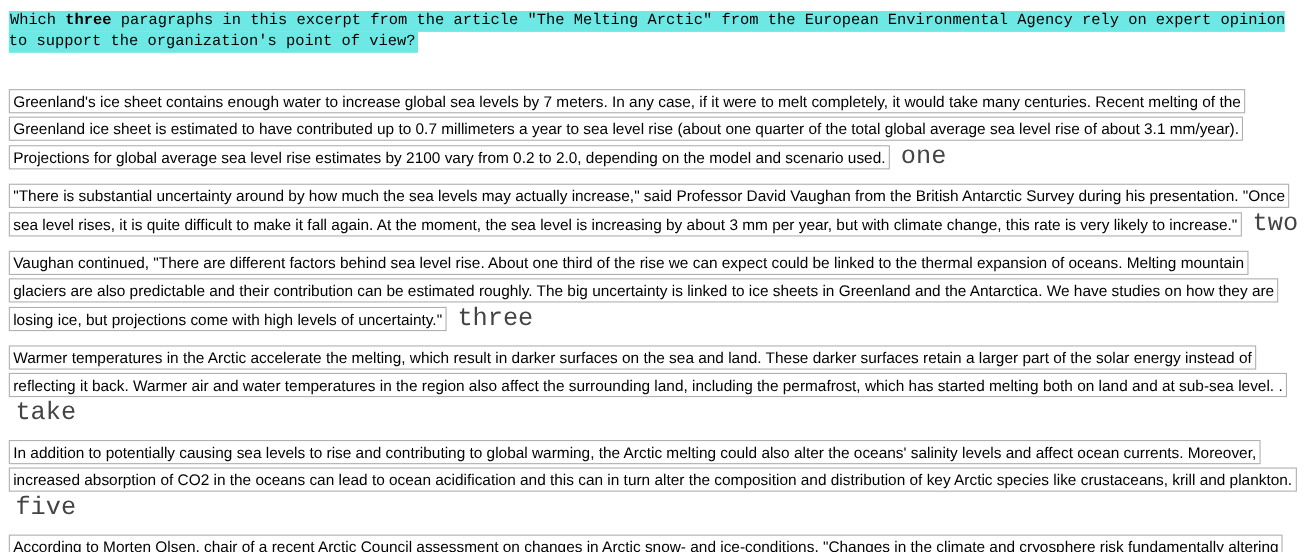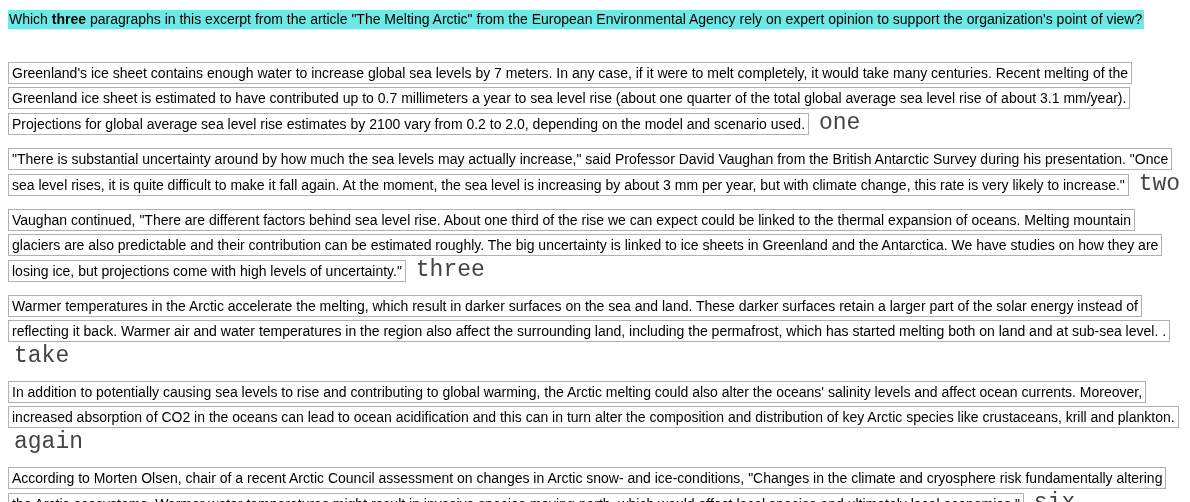--- a/index.html
+++ b/index.html
@@ -11,20 +11,21 @@
   }
   .page {
     width: 1190px;
     box-sizing: border-box;
     padding: 8px 8px 4px 8px;
   }
   .question {
     font-size: 14px;
     line-height: 19px;
     margin: 2px 0 32px 0;
+    font-family: Liberation Mono, monospace;
   }
   .question .hl {
     background: var(--hl, #6ee8e4);
     padding: 1px 2px 2px 1px;
   }
   .question .bold { font-weight: bold; }
   .para-row {
     font-size: 14px;
     line-height: 25px;
     margin-bottom: 10px;
@@ -67,21 +68,21 @@
     <span class="para-label">three</span>
   </div>
 
   <div class="para-row">
     <span class="para-text">Warmer temperatures in the Arctic accelerate the melting, which result in darker surfaces on the sea and land. These darker surfaces retain a larger part of the solar energy instead of reflecting it back. Warmer air and water temperatures in the region also affect the surrounding land, including the permafrost, which has started melting both on land and at sub-sea level. .</span>
     <span class="para-label">take</span>
   </div>
 
   <div class="para-row">
     <span class="para-text">In addition to potentially causing sea levels to rise and contributing to global warming, the Arctic melting could also alter the oceans' salinity levels and affect ocean currents. Moreover, increased absorption of CO2 in the oceans can lead to ocean acidification and this can in turn alter the composition and distribution of key Arctic species like crustaceans, krill and plankton.</span>
-    <span class="para-label">again</span>
+    <span class="para-label">five</span>
   </div>
 
   <div class="para-row">
     <span class="para-text">According to Morten Olsen, chair of a recent Arctic Council assessment on changes in Arctic snow- and ice-conditions, "Changes in the climate and cryosphere risk fundamentally altering the Arctic ecosystems. Warmer water temperatures might result in invasive species moving north, which would affect local species and ultimately local economies."</span>
     <span class="para-label">six</span>
   </div>
 
 </div>
 
 </body></html>

